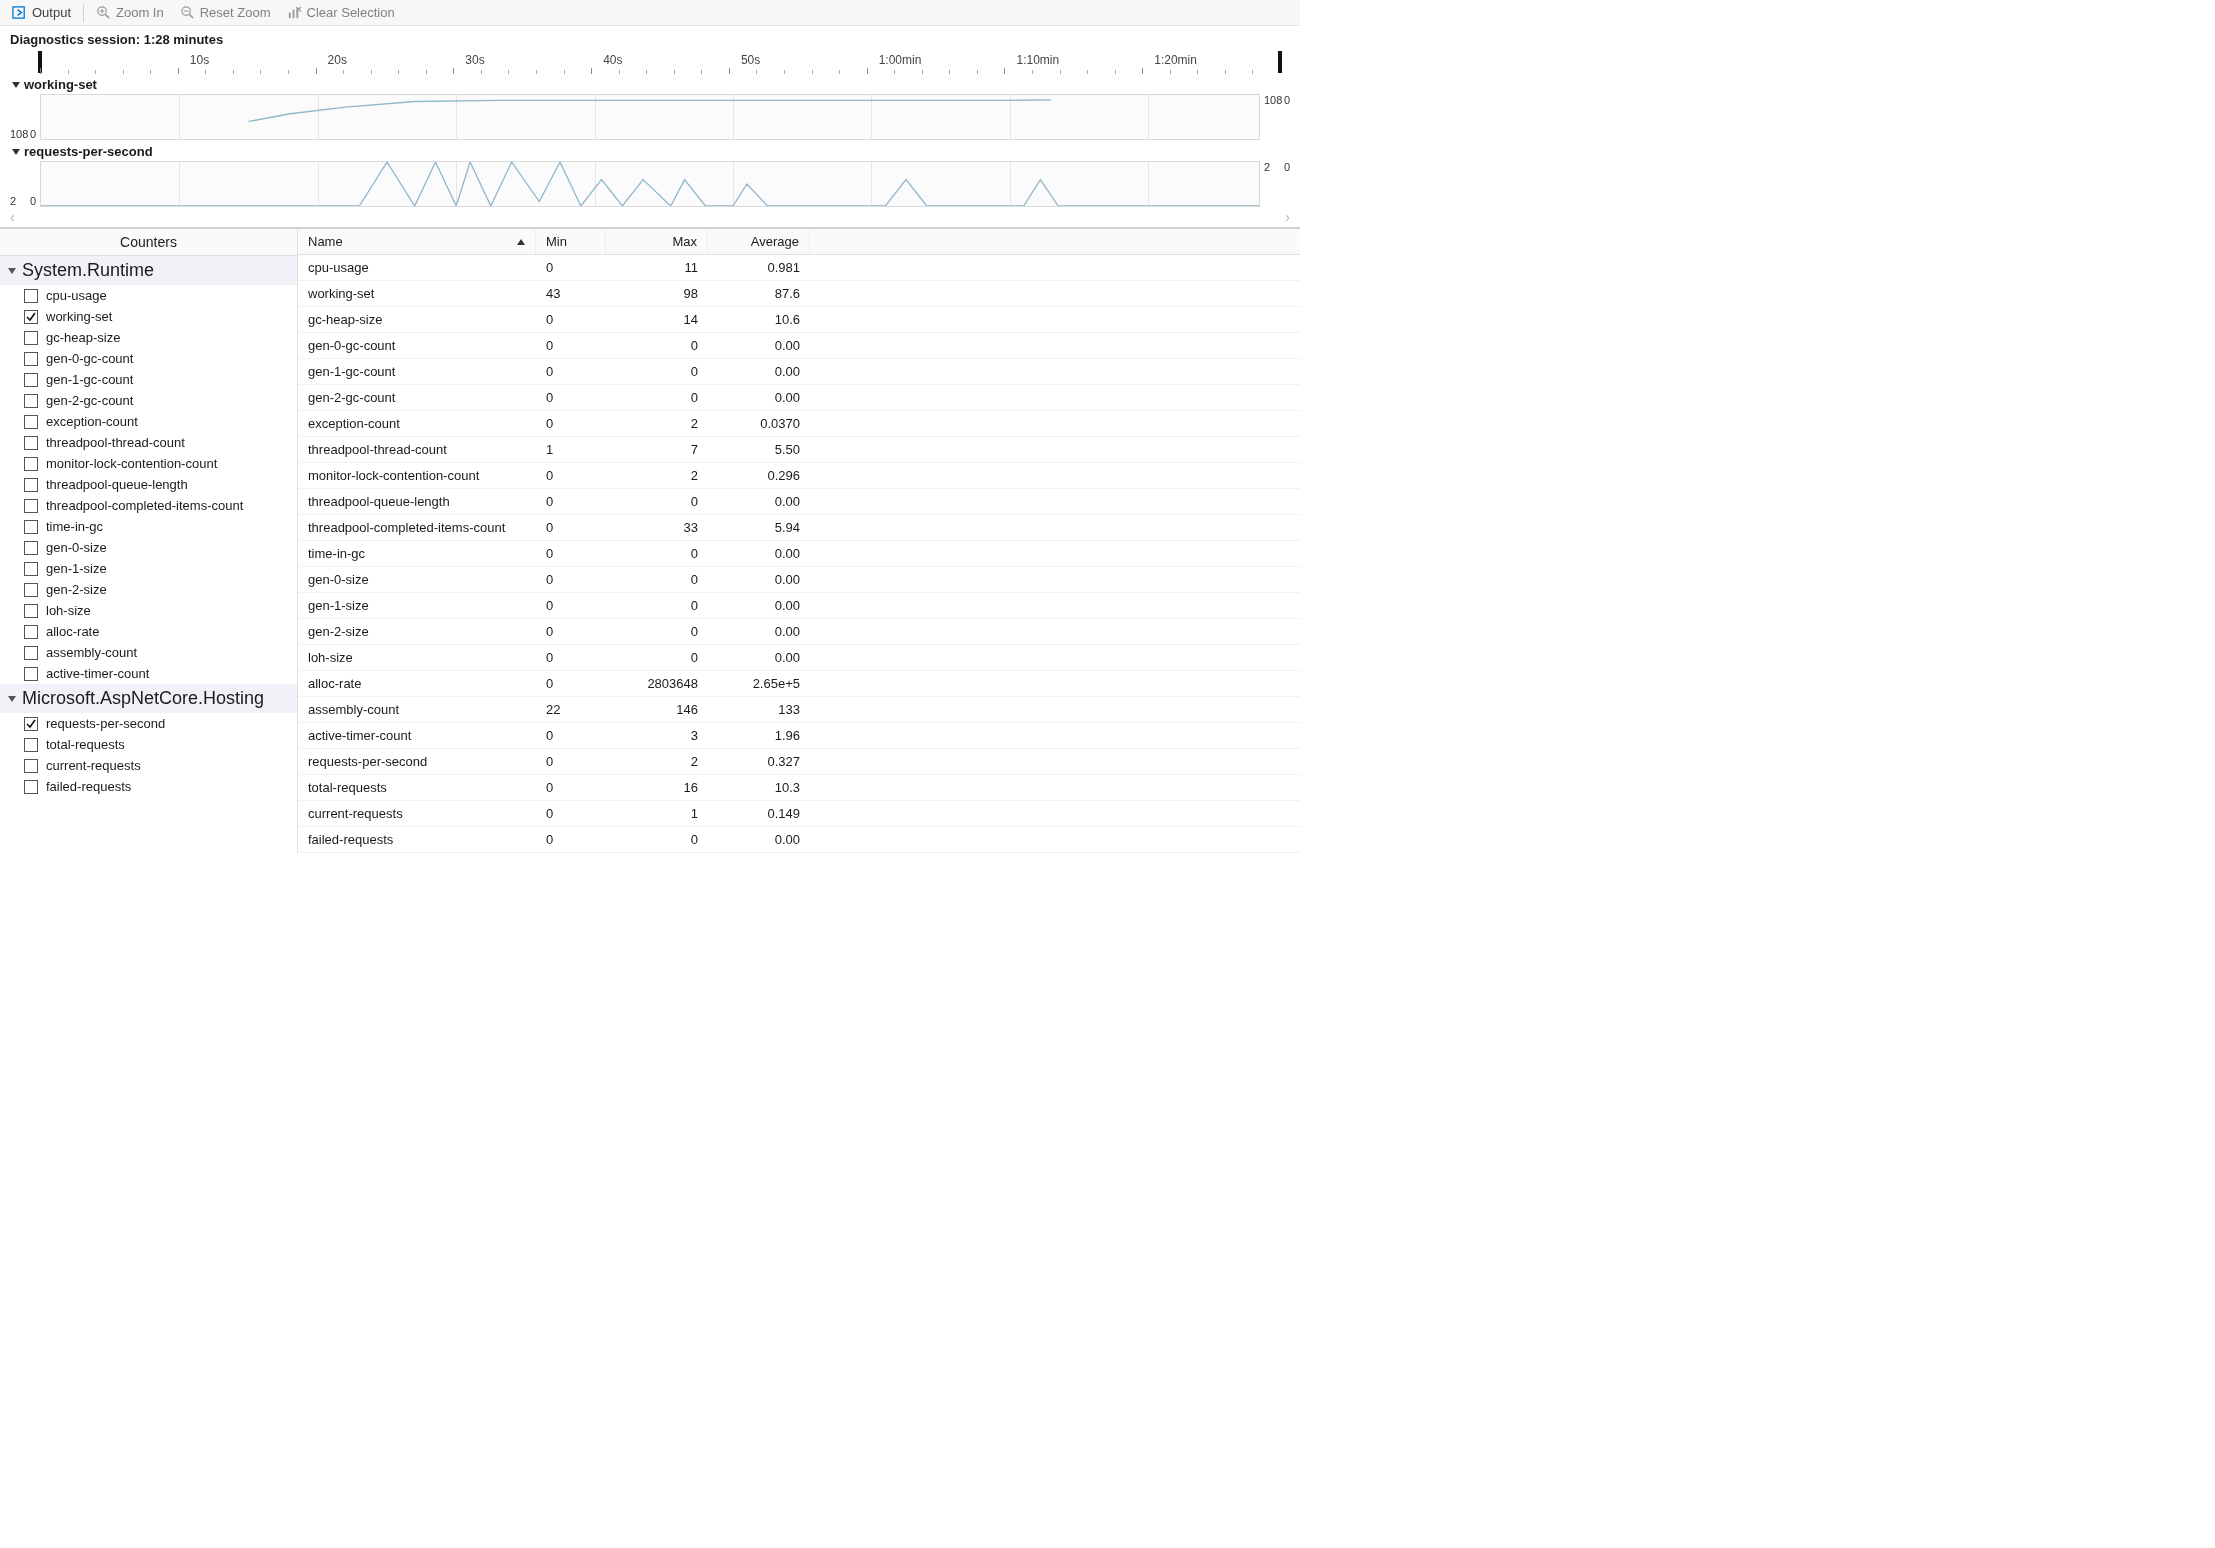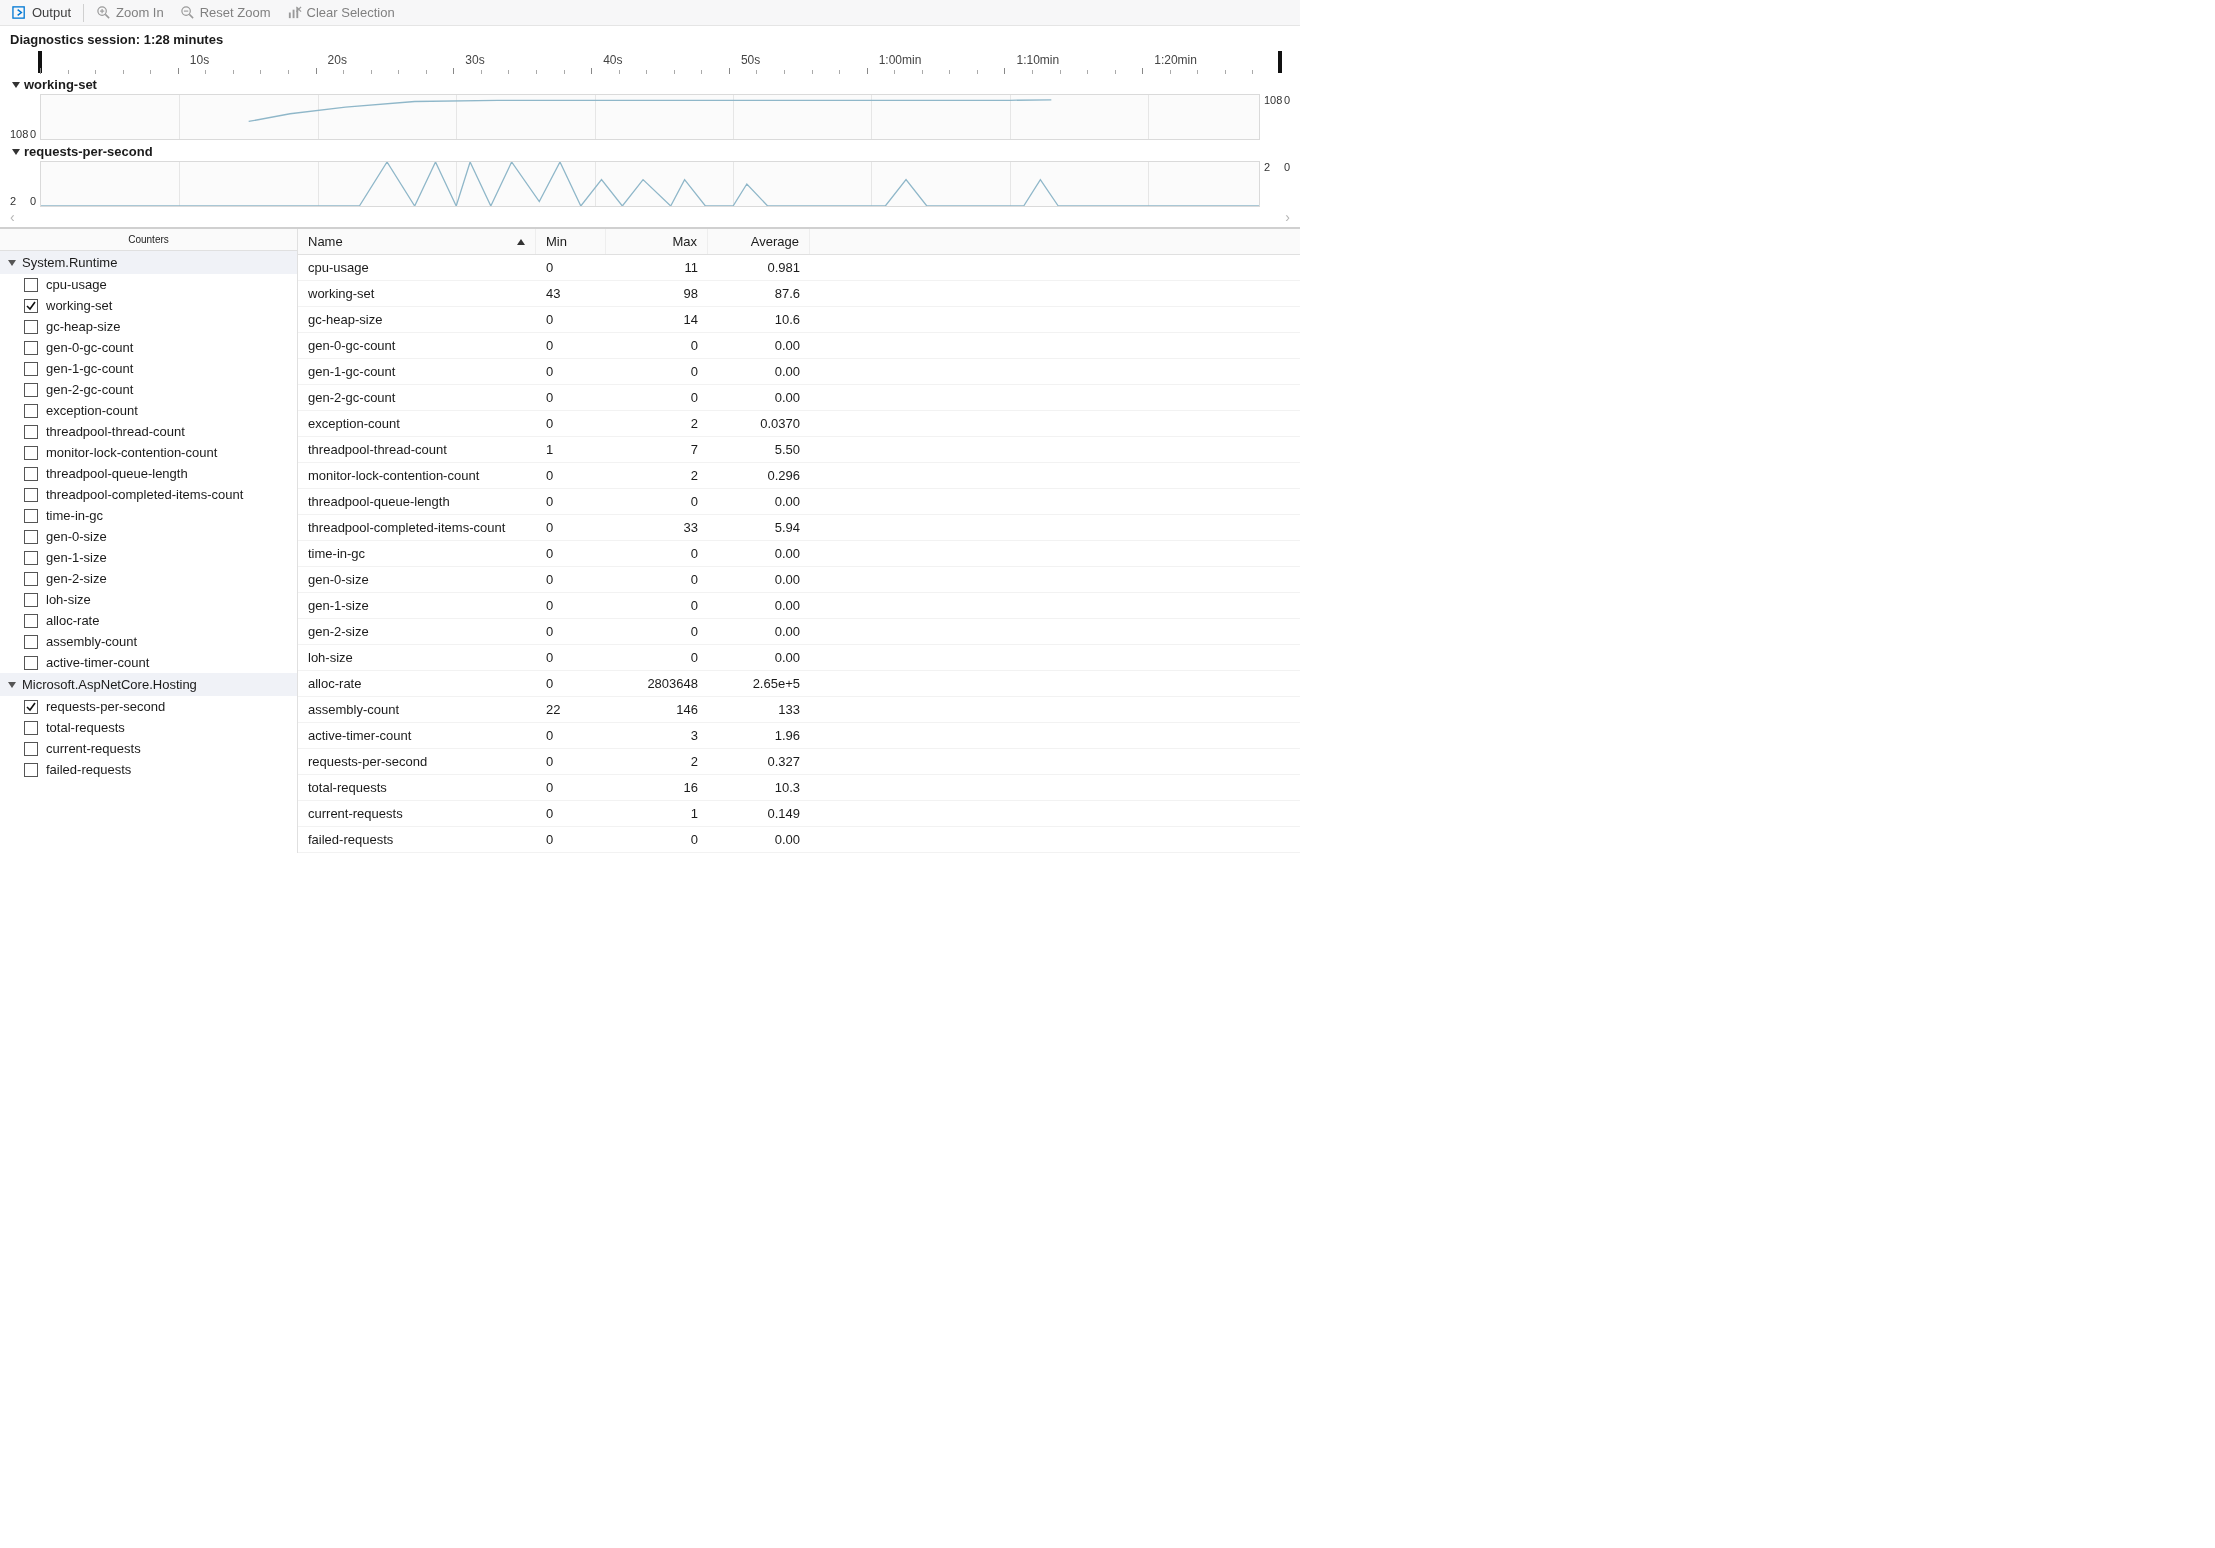--- a/index.html
+++ b/index.html
@@ -98,26 +98,26 @@
 
 
 .bottom-pane {
   display:flex; border-top:2px solid #d0d0d0; margin-top:2px;
 }
 .tree-col { width:298px; border-right:1px solid #e0e0e0; }
 .table-col { flex:1; }
 
 
 .tree-header {
-  text-align:center; font-size:10px; padding:5px 12px;
+  text-align:center; font-size:14px; padding:5px 12px;
   border-bottom:1px solid #e0e0e0; background:#fafafa;
 }
 .tree-group-hdr {
   display:flex; align-items:center; gap:6px; padding:4px 8px;
-  background:#f0f2f7; font-size:13px;
+  background:#f0f2f7; font-size:18px;
 }
 .tree-group-hdr .tri {
   width:0;height:0;border-top:6px solid #555;border-left:4px solid transparent;border-right:4px solid transparent;
 }
 .tree-item {
   display:flex; align-items:center; gap:8px; padding:3px 0 3px 24px;
   font-size:13px;
 }
 .cb {
   width:14px; height:14px; border:1px solid #555; background:#fff;

